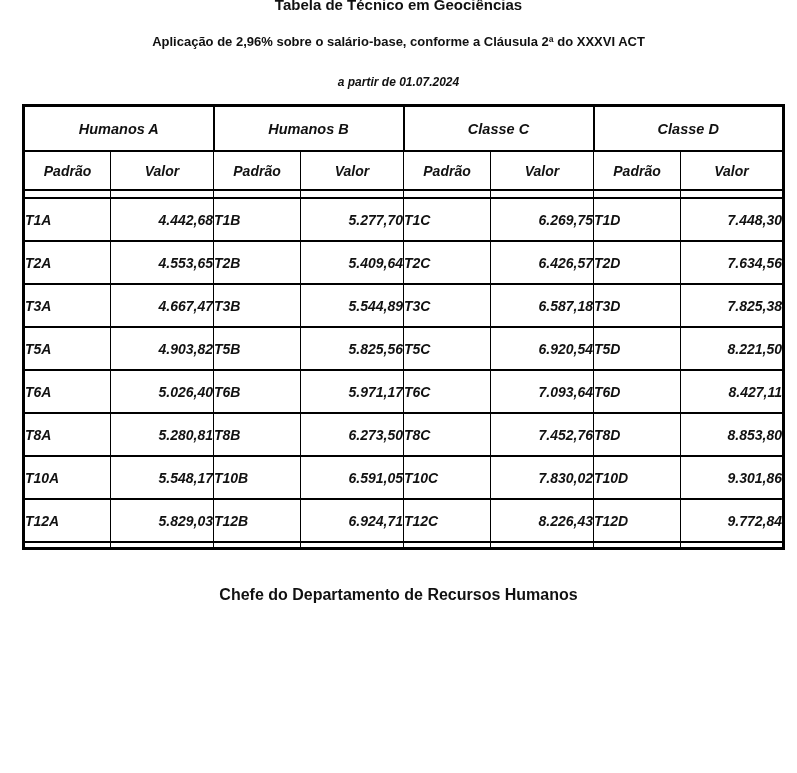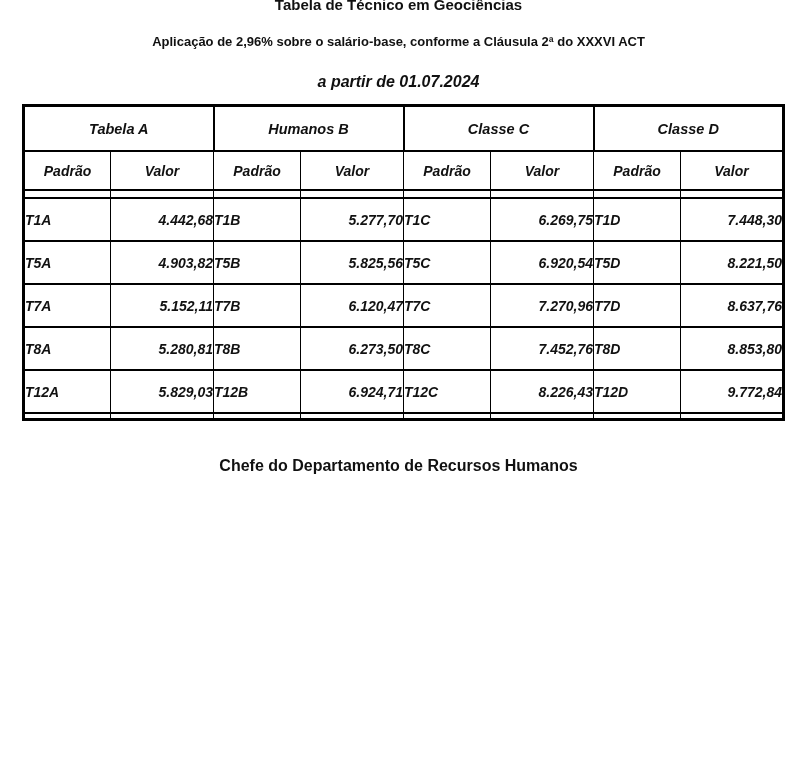--- a/index.html
+++ b/index.html
@@ -19,21 +19,21 @@
     line-height: 18px;
     margin-top: -4px; 
   }
   .doc-subtitle {
     font-size: 13px;
     font-weight: bold;
     line-height: 15px;
     margin-top: 20px;
   }
   .doc-date {
-    font-size: 16px;
+    font-size: 12px;
     font-weight: bold;
     font-style: italic;
     line-height: 14px;
     margin-top: 26px;
   }
   table.salary-table {
     border-collapse: collapse;
     table-layout: fixed;
     margin: 15px 0 0 22px;
     border: 3px solid #000000;
@@ -88,21 +88,21 @@
       <col class="c-val">
     <col class="c-pad">
       <col class="c-val">
     <col class="c-pad">
       <col class="c-val">
     <col class="c-pad">
       <col class="c-val">
   </colgroup>
   <thead>
     <tr class="class-row">
-      <th colspan="2">Tabela A</th>
+      <th colspan="2">Humanos A</th>
       <th colspan="2">Humanos B</th>
       <th colspan="2">Classe C</th>
       <th colspan="2">Classe D</th>
     </tr>
     <tr class="colhead-row">
       <th class="group-start">Padrão</th>
       <th>Valor</th>
       <th class="group-start">Padrão</th>
       <th>Valor</th>
       <th class="group-start">Padrão</th>
@@ -128,50 +128,80 @@
         <td class="pad group-start">T1A</td>
         <td class="val">4.442,68</td>
         <td class="pad group-start">T1B</td>
         <td class="val">5.277,70</td>
         <td class="pad group-start">T1C</td>
         <td class="val">6.269,75</td>
         <td class="pad group-start">T1D</td>
         <td class="val">7.448,30</td>
       </tr>
       <tr>
+        <td class="pad group-start">T2A</td>
+        <td class="val">4.553,65</td>
+        <td class="pad group-start">T2B</td>
+        <td class="val">5.409,64</td>
+        <td class="pad group-start">T2C</td>
+        <td class="val">6.426,57</td>
+        <td class="pad group-start">T2D</td>
+        <td class="val">7.634,56</td>
+      </tr>
+      <tr>
+        <td class="pad group-start">T3A</td>
+        <td class="val">4.667,47</td>
+        <td class="pad group-start">T3B</td>
+        <td class="val">5.544,89</td>
+        <td class="pad group-start">T3C</td>
+        <td class="val">6.587,18</td>
+        <td class="pad group-start">T3D</td>
+        <td class="val">7.825,38</td>
+      </tr>
+      <tr>
         <td class="pad group-start">T5A</td>
         <td class="val">4.903,82</td>
         <td class="pad group-start">T5B</td>
         <td class="val">5.825,56</td>
         <td class="pad group-start">T5C</td>
         <td class="val">6.920,54</td>
         <td class="pad group-start">T5D</td>
         <td class="val">8.221,50</td>
       </tr>
       <tr>
-        <td class="pad group-start">T7A</td>
-        <td class="val">5.152,11</td>
-        <td class="pad group-start">T7B</td>
-        <td class="val">6.120,47</td>
-        <td class="pad group-start">T7C</td>
-        <td class="val">7.270,96</td>
-        <td class="pad group-start">T7D</td>
-        <td class="val">8.637,76</td>
+        <td class="pad group-start">T6A</td>
+        <td class="val">5.026,40</td>
+        <td class="pad group-start">T6B</td>
+        <td class="val">5.971,17</td>
+        <td class="pad group-start">T6C</td>
+        <td class="val">7.093,64</td>
+        <td class="pad group-start">T6D</td>
+        <td class="val">8.427,11</td>
       </tr>
       <tr>
         <td class="pad group-start">T8A</td>
         <td class="val">5.280,81</td>
         <td class="pad group-start">T8B</td>
         <td class="val">6.273,50</td>
         <td class="pad group-start">T8C</td>
         <td class="val">7.452,76</td>
         <td class="pad group-start">T8D</td>
         <td class="val">8.853,80</td>
       </tr>
       <tr>
+        <td class="pad group-start">T10A</td>
+        <td class="val">5.548,17</td>
+        <td class="pad group-start">T10B</td>
+        <td class="val">6.591,05</td>
+        <td class="pad group-start">T10C</td>
+        <td class="val">7.830,02</td>
+        <td class="pad group-start">T10D</td>
+        <td class="val">9.301,86</td>
+      </tr>
+      <tr>
         <td class="pad group-start">T12A</td>
         <td class="val">5.829,03</td>
         <td class="pad group-start">T12B</td>
         <td class="val">6.924,71</td>
         <td class="pad group-start">T12C</td>
         <td class="val">8.226,43</td>
         <td class="pad group-start">T12D</td>
         <td class="val">9.772,84</td>
       </tr>
     </tbody>

